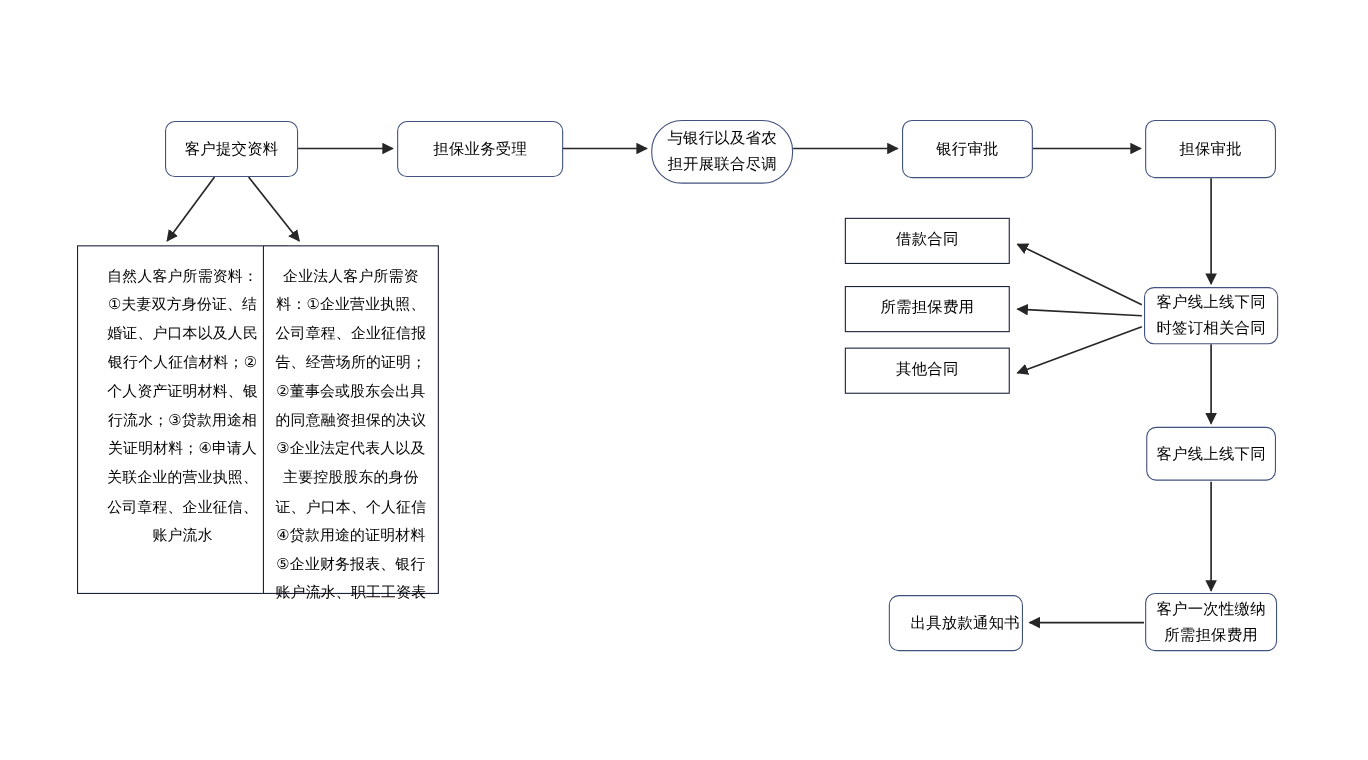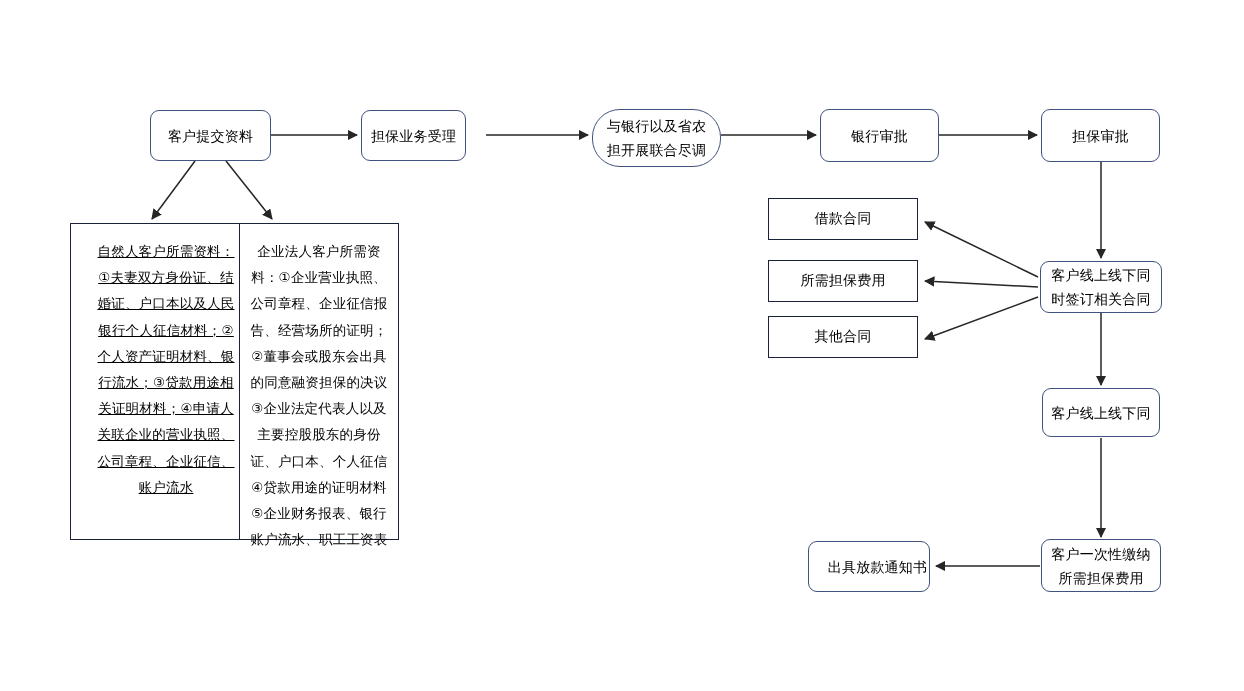--- a/index.html
+++ b/index.html
@@ -98,38 +98,38 @@
       <line x1="1101" y1="313" x2="1101" y2="385"></line>
       <line x1="1101" y1="438" x2="1101" y2="537"></line>
       <line x1="1040" y1="566" x2="936" y2="566"></line>
     </g>
   </svg>
 
   <div class="node proc" style="left:150px; top:110px; width:121px; height:51px;">
     <span class="label">客户提交资料</span>
   </div>
 
-  <div class="node proc" style="left:361px; top:110px; width:105px; height:51px;">
+  <div class="node proc" style="left:361px; top:110px; width:151px; height:51px;">
     <span class="label">担保业务受理</span>
   </div>
 
   <div class="node proc" style="left:592px; top:109px; width:129px; height:58px;border-radius:28px;">
     <span class="label">与银行以及省农
 担开展联合尽调</span>
   </div>
 
   <div class="node proc" style="left:820px; top:109px; width:119px; height:53px;">
     <span class="label">银行审批</span>
   </div>
 
   <div class="node proc" style="left:1041px; top:109px; width:119px; height:53px;">
     <span class="label">担保审批</span>
   </div>
 
-  <div class="node panel" style="left:70px; top:223px; width:192px; height:317px;text-decoration:underline;">
+  <div class="node panel" style="left:70px; top:223px; width:192px; height:317px;">
     <span class="ptext">自然人客户所需资料：
 ①夫妻双方身份证、结
 婚证、户口本以及人民
 银行个人征信材料；②
 个人资产证明材料、银
 行流水；③贷款用途相
 关证明材料；④申请人
 关联企业的营业执照、
 公司章程、企业征信、
 账户流水</span>

